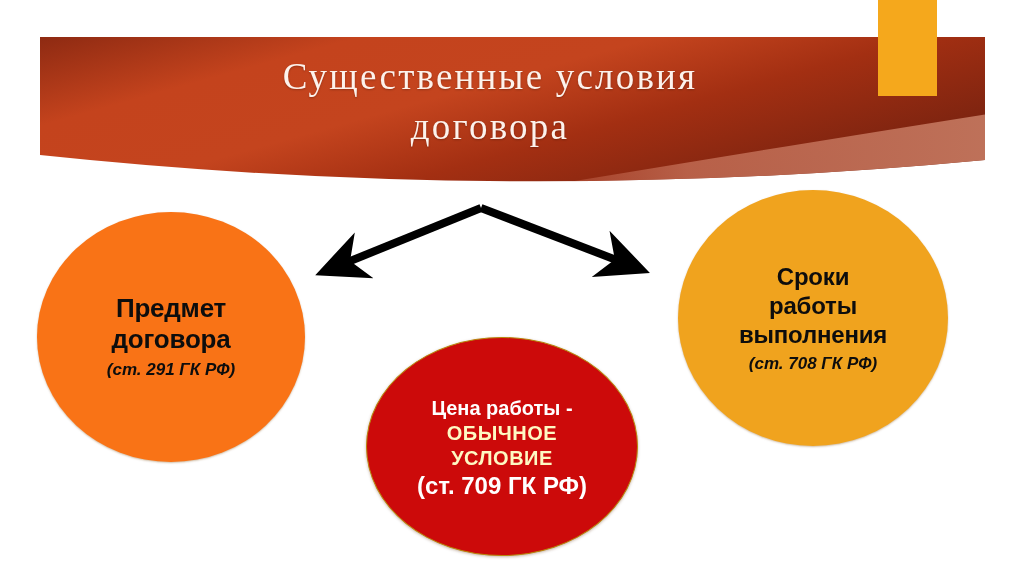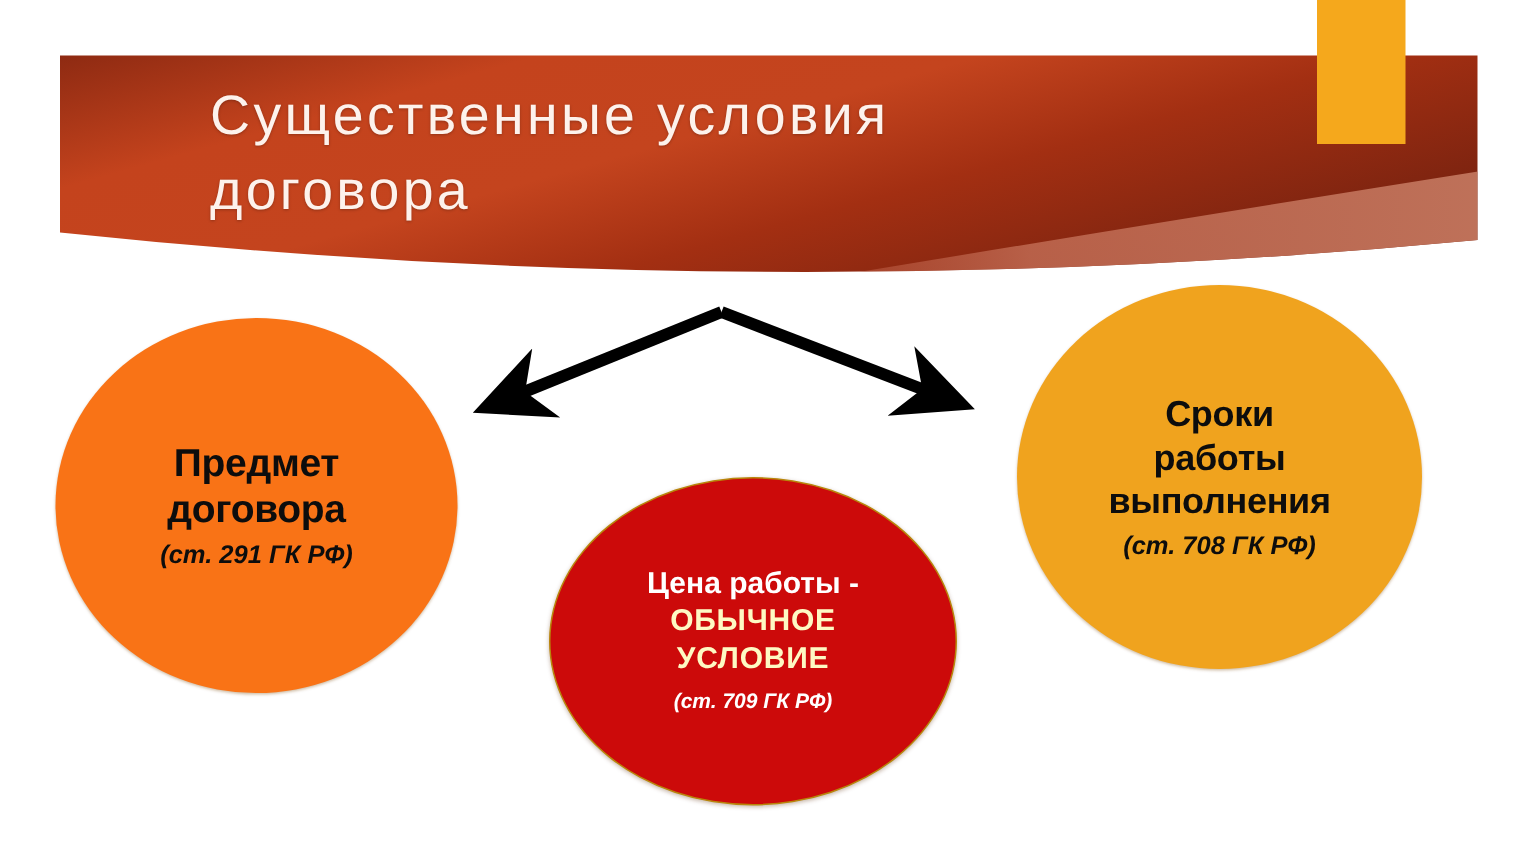--- a/index.html
+++ b/index.html
@@ -35,24 +35,24 @@
     height: 96px;
     background: #f5a81c;
     z-index: 5;
   }
 
   .title-block {
     position: absolute;
     left: 140px;
     top: 52px;
     width: 700px;
-    text-align: left;
+    text-align: center;
     z-index: 6;
     color: #fdf2ec;
-    font-family: Liberation Sans, sans-serif;
+    font-family: Liberation Serif, serif;
     font-weight: 300;
     font-size: 37px;
     line-height: 50px;
     letter-spacing: 2.2px;
     text-shadow: 0 1px 2px rgba(0,0,0,0.25);
   }
   .title-line { display: block; }
 
   
   .node {
@@ -79,21 +79,21 @@
     top: 190px;
     width: 270px;
     height: 256px;
     border-radius: 50%;
     background: #f0a31e;
     box-shadow: 0 1px 2px rgba(120,70,0,0.35);
     align-items: center;
   }
   .ellipse-center {
     left: 366px;
-    top: 318px;
+    top: 337px;
     width: 272px;
     height: 219px;
     border-radius: 50%;
     background: #cc0a0a;
     border: 1.5px solid #b8860b;
     box-shadow: 0 1px 3px rgba(90,40,0,0.35);
   }
 
   .node-title {
     color: #0d0d0d;
@@ -124,22 +124,21 @@
   .center-line2 {
     color: #fef9c3;
     font-weight: bold;
     font-size: 20px;
     line-height: 25px;
     letter-spacing: 0.5px;
   }
   .center-sub {
     color: #ffffff;
     font-weight: bold;
-    font-style: italic;
-    font-size: 14px;
+    font-size: 24px;
     line-height: 24px;
     margin-top: 3px;
   }
 
   
   .arrows {
     position: absolute;
     left: 0;
     top: 0;
     width: 1024px;

